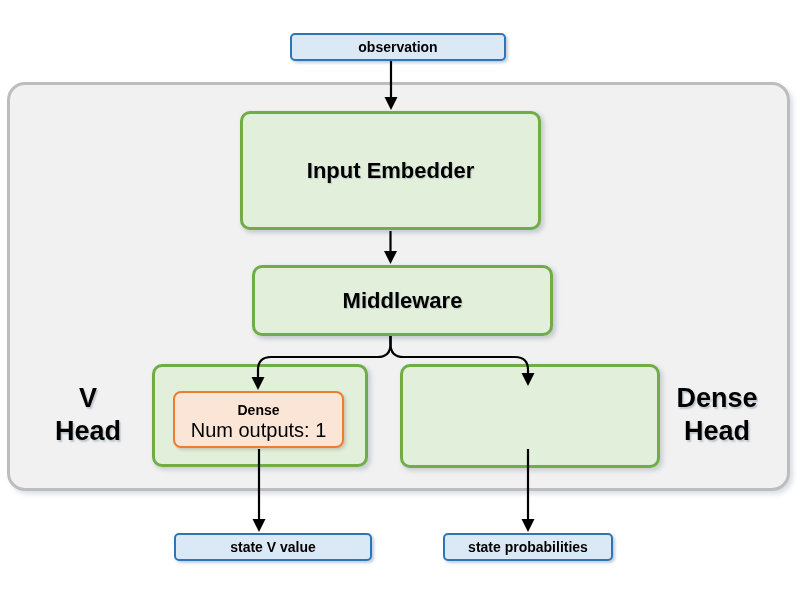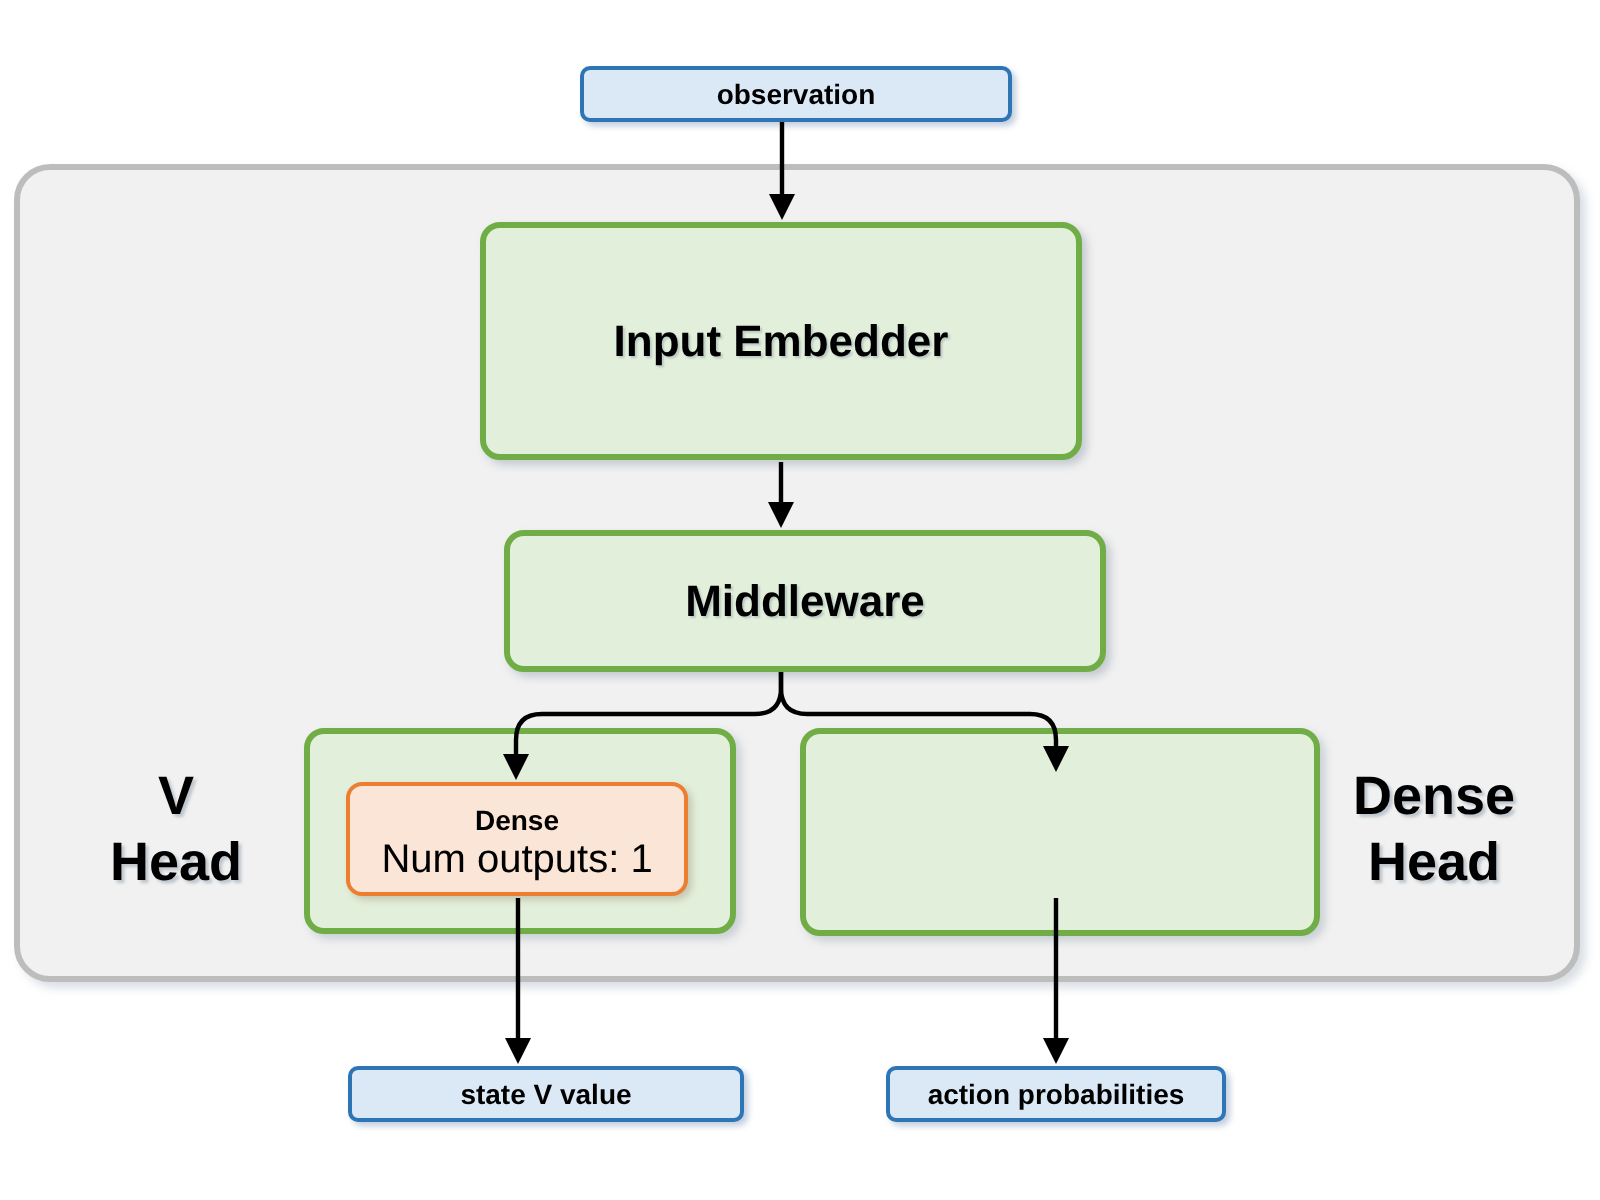--- a/index.html
+++ b/index.html
@@ -120,21 +120,21 @@
   </div>
 
   <div id="policy-head-group" class="node green-group"></div>
   <div id="policy-head-label" class="head-label">
     <div>Dense</div>
     <div>Head</div>
   </div>
 
   <div id="state-v-value" class="node blue-node">state V value</div>
 
-  <div id="action-probabilities" class="node blue-node">action probabilities</div>
+  <div id="action-probabilities" class="node blue-node">state probabilities</div>
 
   <svg class="connector-layer" viewBox="0 0 800 600">
     <g>
       <path d="M391 61 V 98"></path>
       <polygon points="384.5,97 397.5,97 391,110"></polygon>
     </g>
     <g>
       <path d="M390.5 231 V 252"></path>
       <polygon points="384,251 397,251 390.5,264"></polygon>
     </g>

